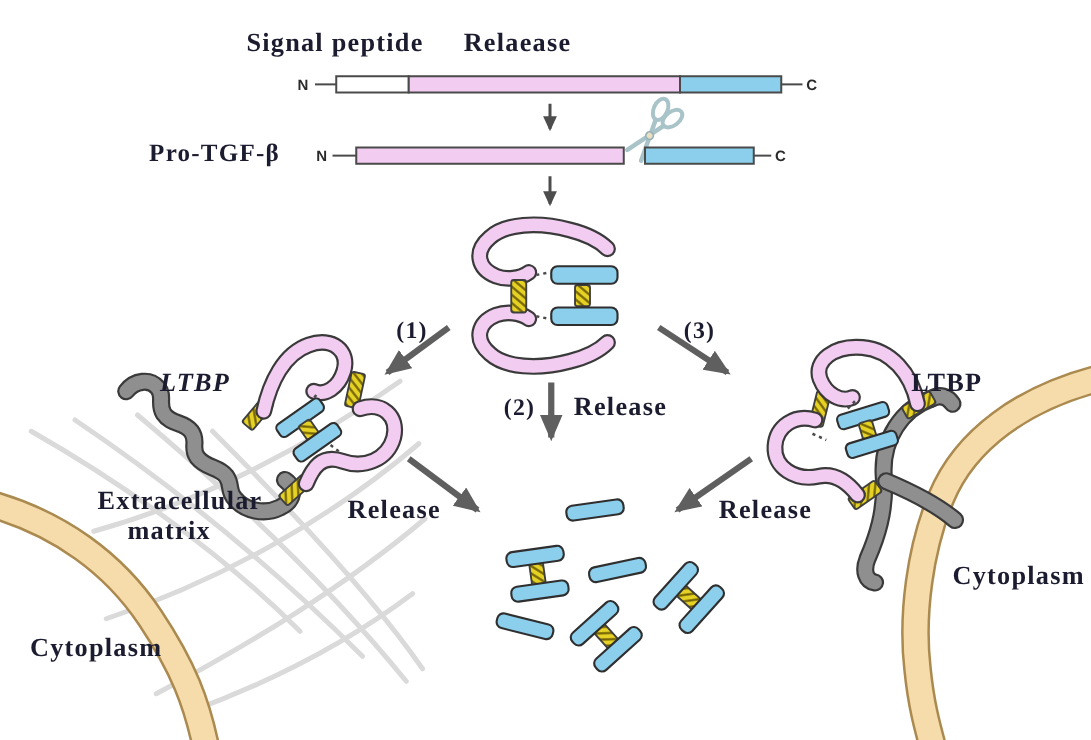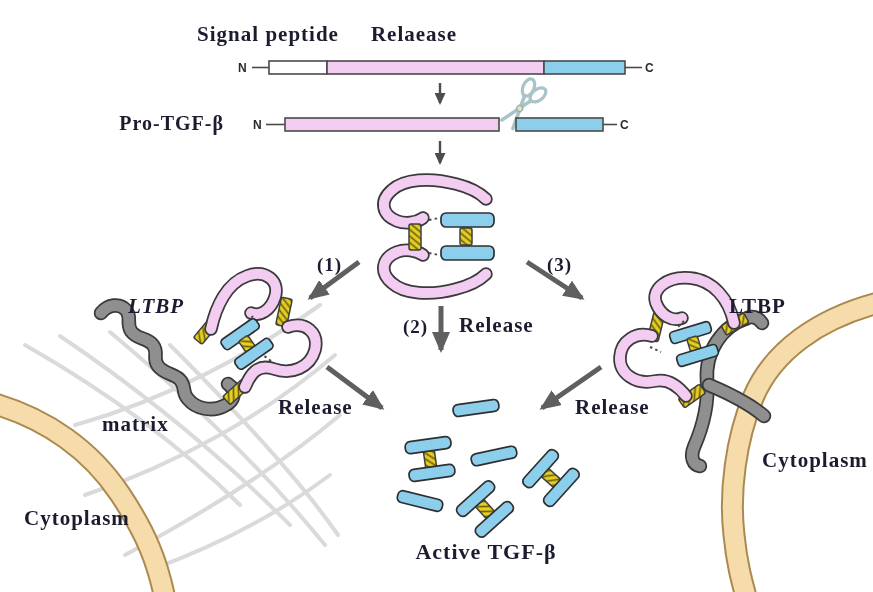--- a/index.html
+++ b/index.html
@@ -214,19 +214,19 @@
   <div class="lbl sz19" style="left:547px;top:255px;">(3)</div>
   <div class="lbl sz19" style="left:403px;top:317px;">(2)</div>
   <div class="lbl sz21" style="left:459px;top:315px;">Release</div>
 
   <div class="lbl sz21" style="left:128px;top:296px;font-style:italic;">LTBP</div>
   <div class="lbl sz21" style="left:729px;top:296px;">LTBP</div>
 
   <div class="lbl sz21" style="left:278px;top:397px;">Release</div>
   <div class="lbl sz21" style="left:575px;top:397px;">Release</div>
 
+  <div class="lbl sz21" style="left:78px;top:390px;">Extracellular</div>
   <div class="lbl sz21" style="left:78px;top:414px;margin-left:24px;">matrix</div>
 
   <div class="lbl sz21" style="left:24px;top:508px;">Cytoplasm</div>
   <div class="lbl sz21" style="left:762px;top:450px;">Cytoplasm</div>
 
-  <div class="lbl sz22 ctr" style="left:486px;top:541px;">Active TGF-β</div>
 </div>
 
 </body></html>

